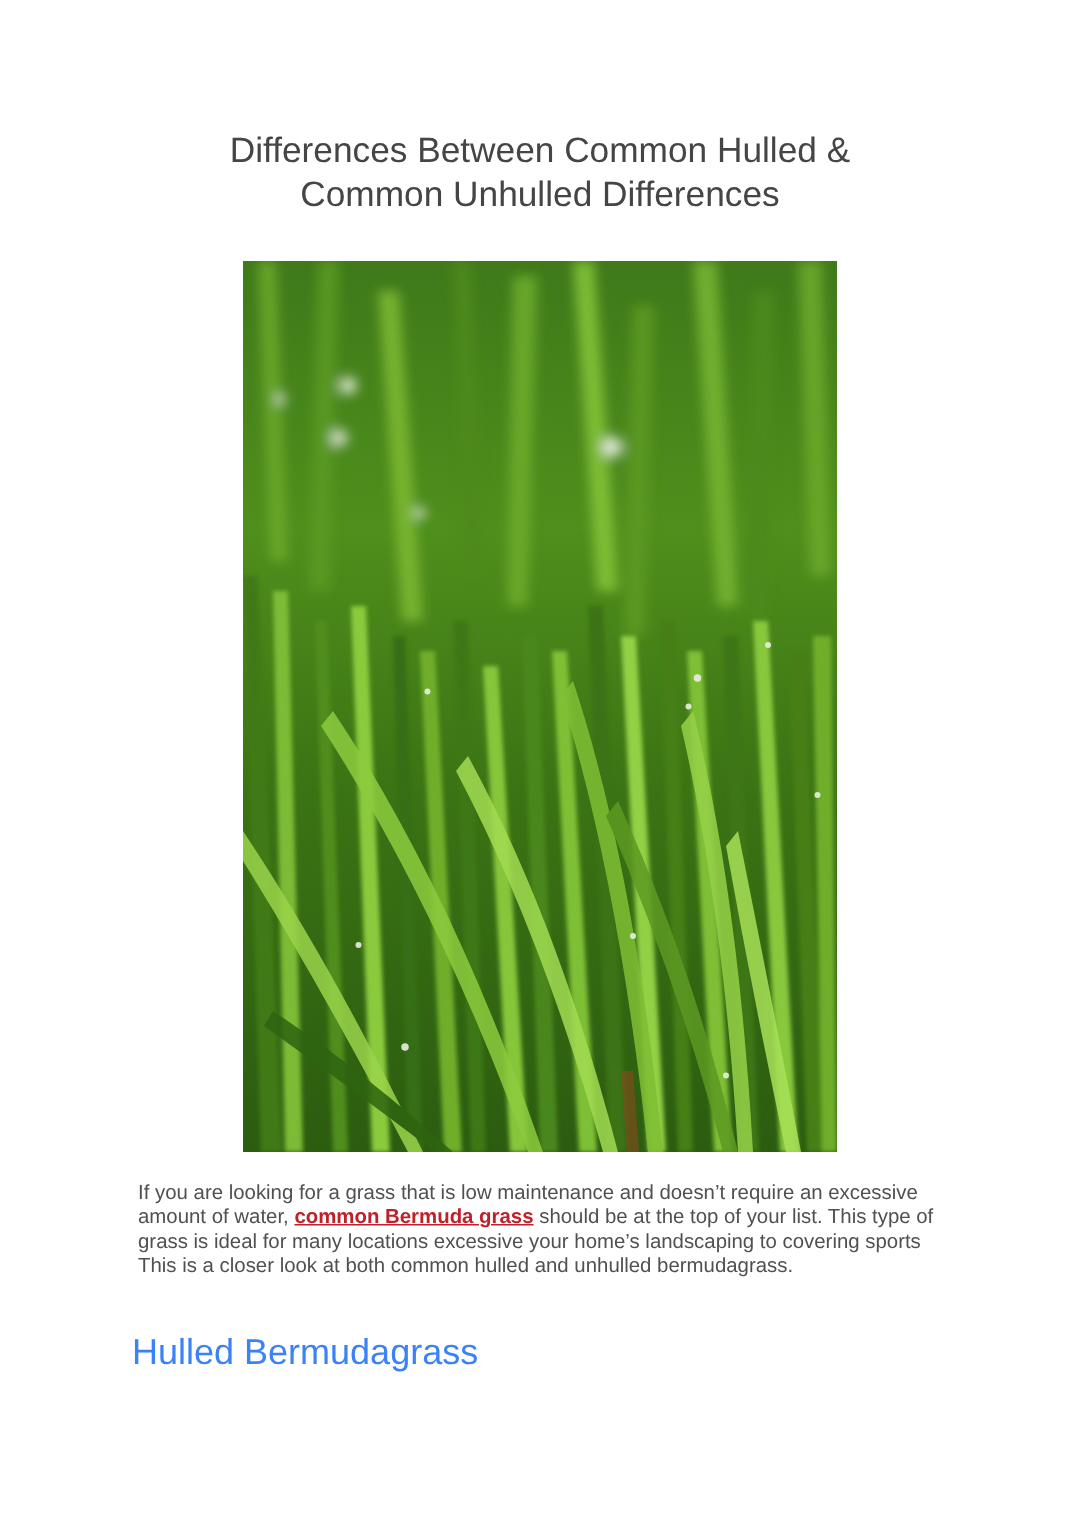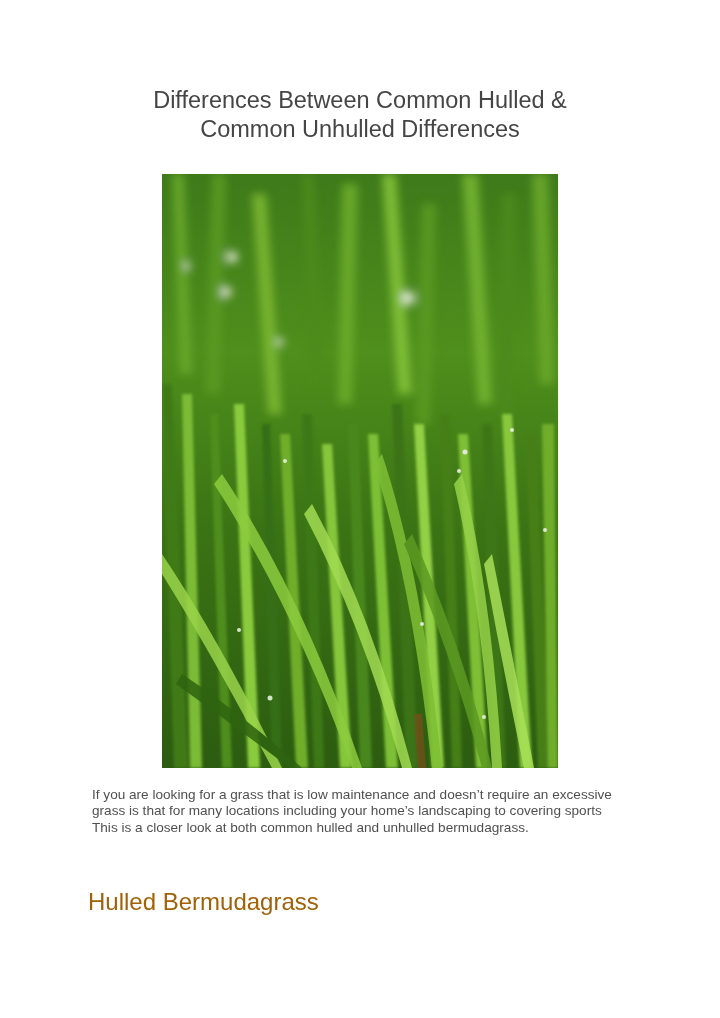--- a/index.html
+++ b/index.html
@@ -54,21 +54,21 @@
       font-weight: bold;
       text-decoration: underline;
       cursor: pointer;
     }
     .section-heading {
       position: absolute;
       left: 88px;
       top: 887px;
       font-size: 24px;
       line-height: 30px;
-      color: #a16207;
+      color: #3b82f6;
       font-weight: normal;
       margin: 0;
       text-align: right;
     }
   </style>
 </head>
 <body>
 
 <h1 class="doc-title">
   <span>Differences Between Common Hulled &amp;</span>
@@ -149,17 +149,18 @@
       <circle cx="322" cy="543" r="2"></circle>
       <circle cx="108" cy="524" r="2.5"></circle>
       <circle cx="77" cy="456" r="2"></circle>
     </g>
     <path d="M252 540 L260 540 L264 594 L256 594 Z" fill="#8a4a1c" opacity="0.6"></path>
   </svg>
 </div>
 
 <p class="intro-paragraph">
   <span class="line">If you are looking for a grass that is low maintenance and doesn’t require an excessive</span>
-  <span class="line">grass is that for many locations including your home’s landscaping to covering sports</span>
+  <span class="line"><span>amount of water, </span><a class="inline-link">common Bermuda grass</a><span> should be at the top of your list. This type of</span></span>
+  <span class="line">grass is ideal for many locations excessive your home’s landscaping to covering sports</span>
   <span class="line">This is a closer look at both common hulled and unhulled bermudagrass.</span>
 </p>
 
 <h2 class="section-heading">Hulled Bermudagrass</h2>
 
 </body></html>

